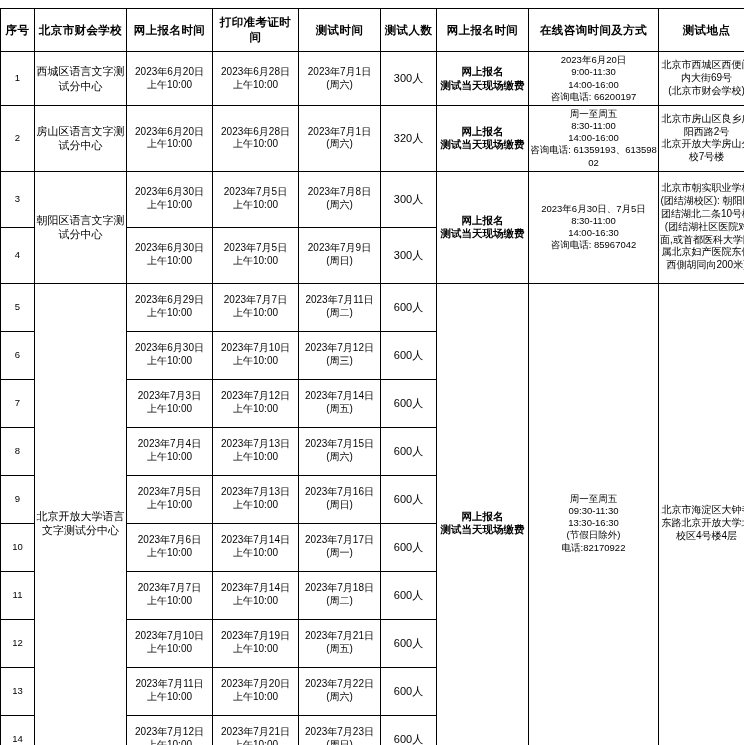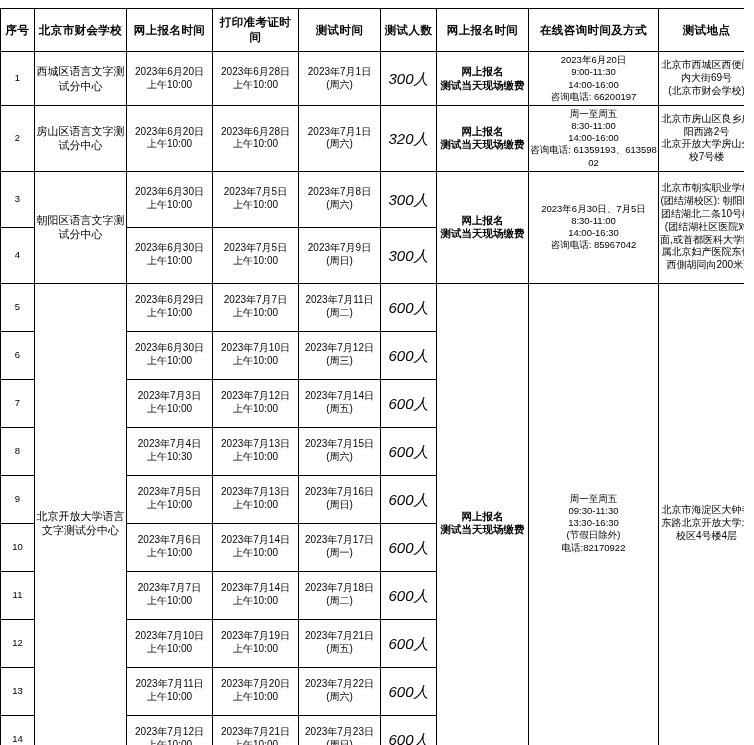--- a/index.html
+++ b/index.html
@@ -48,22 +48,21 @@
   }
   td.center-name {
     font-size: 11px;
     line-height: 1.45;
   }
   td.date-cell {
     font-size: 10px;
     line-height: 1.45;
   }
   td.count-cell {
-    font-size: 15px;
-    font-style: italic;
+    font-size: 11px;
   }
   td.method-cell {
     font-size: 10.5px;
     line-height: 1.55;
     font-weight: bold;
   }
   td.consult-cell {
     font-size: 9.5px;
     line-height: 1.5;
   }
@@ -226,21 +225,21 @@
         <td class="date-cell linebreaks">2023年7月12日
 上午10:00</td>
         <td class="date-cell linebreaks">2023年7月14日
 (周五)</td>
         <td class="count-cell">600人</td>
       </tr>
 
       <tr style="height:48px;">
         <td class="idx">8</td>
         <td class="date-cell linebreaks">2023年7月4日
-上午10:30</td>
+上午10:00</td>
         <td class="date-cell linebreaks">2023年7月13日
 上午10:00</td>
         <td class="date-cell linebreaks">2023年7月15日
 (周六)</td>
         <td class="count-cell">600人</td>
       </tr>
 
       <tr style="height:48px;">
         <td class="idx">9</td>
         <td class="date-cell linebreaks">2023年7月5日

